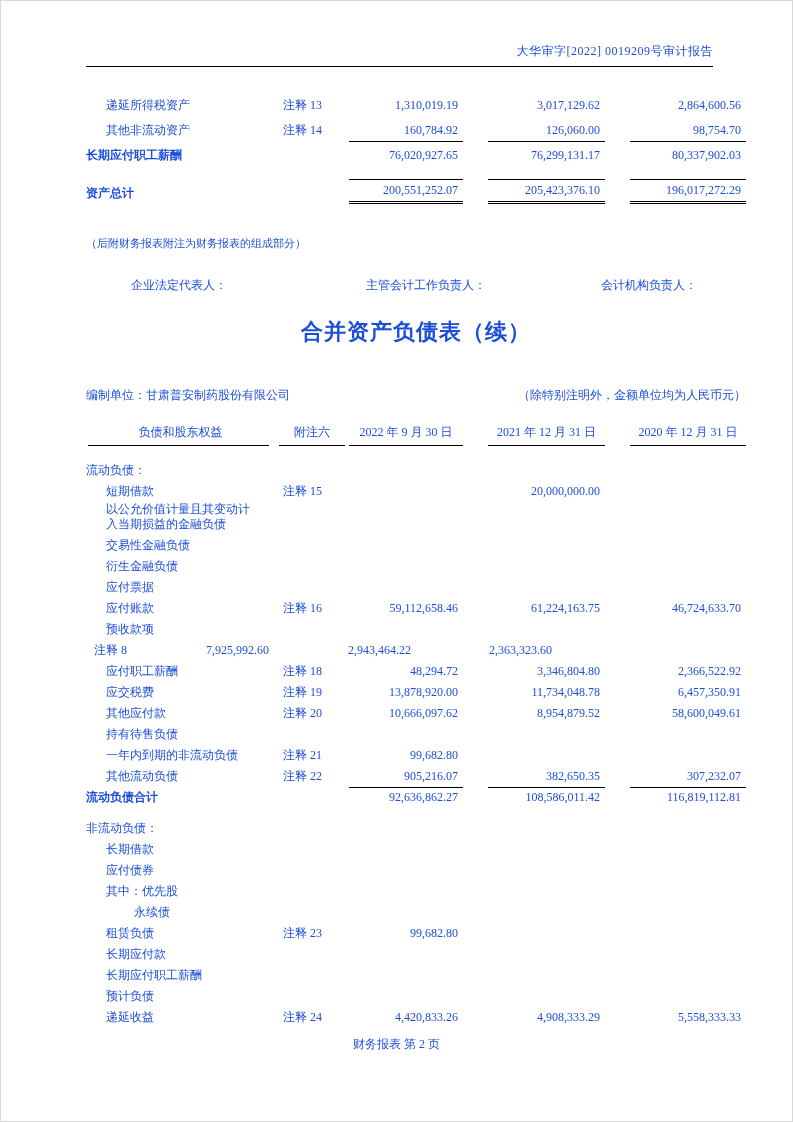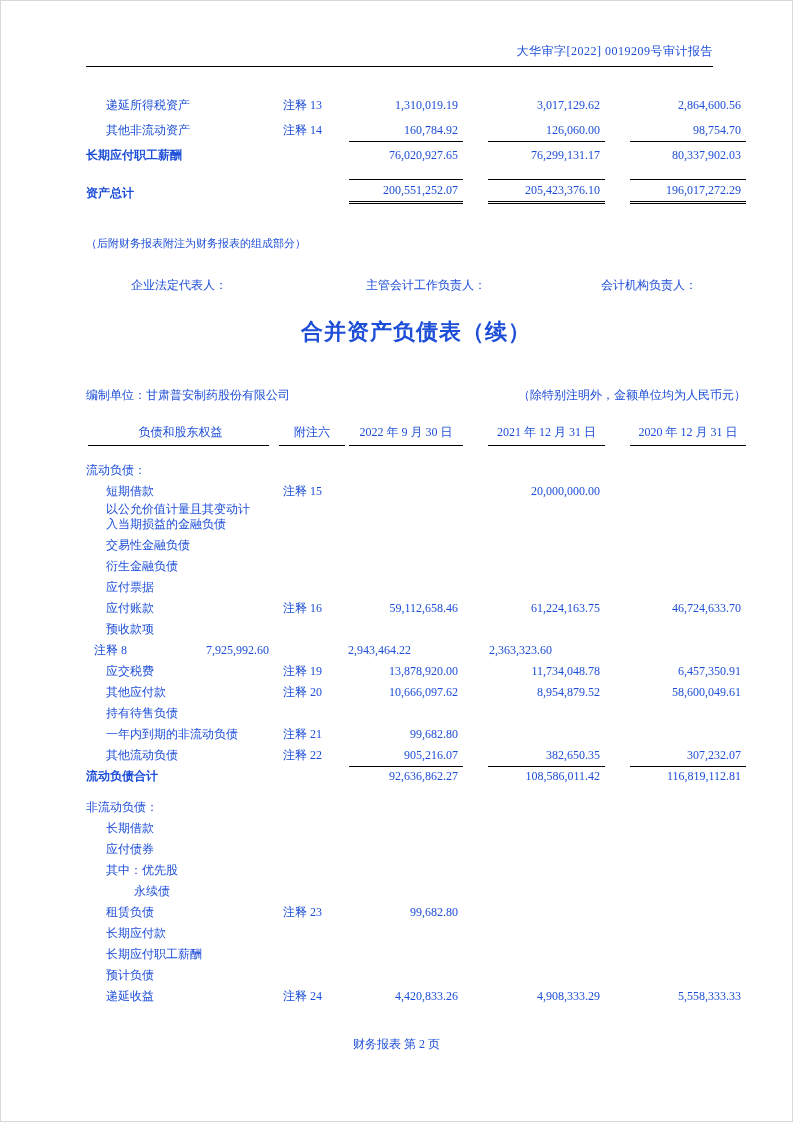--- a/index.html
+++ b/index.html
@@ -208,20 +208,27 @@
             <div class="cell val v1"></div>
             <div class="cell val v2"></div>
           </div>
           <div class="trow">
             <div class="cell note">注释 8</div>
             <div class="cell val v0">7,925,992.60</div>
             <div class="cell val v1">2,943,464.22</div>
             <div class="cell val v2">2,363,323.60</div>
           </div>
           <div class="trow">
+            <div class="cell label ind1">应付职工薪酬</div>
+            <div class="cell note">注释 18</div>
+            <div class="cell val v0">48,294.72</div>
+            <div class="cell val v1">3,346,804.80</div>
+            <div class="cell val v2">2,366,522.92</div>
+          </div>
+          <div class="trow">
             <div class="cell label ind1">应交税费</div>
             <div class="cell note">注释 19</div>
             <div class="cell val v0">13,878,920.00</div>
             <div class="cell val v1">11,734,048.78</div>
             <div class="cell val v2">6,457,350.91</div>
           </div>
           <div class="trow">
             <div class="cell label ind1">其他应付款</div>
             <div class="cell note">注释 20</div>
             <div class="cell val v0">10,666,097.62</div>

